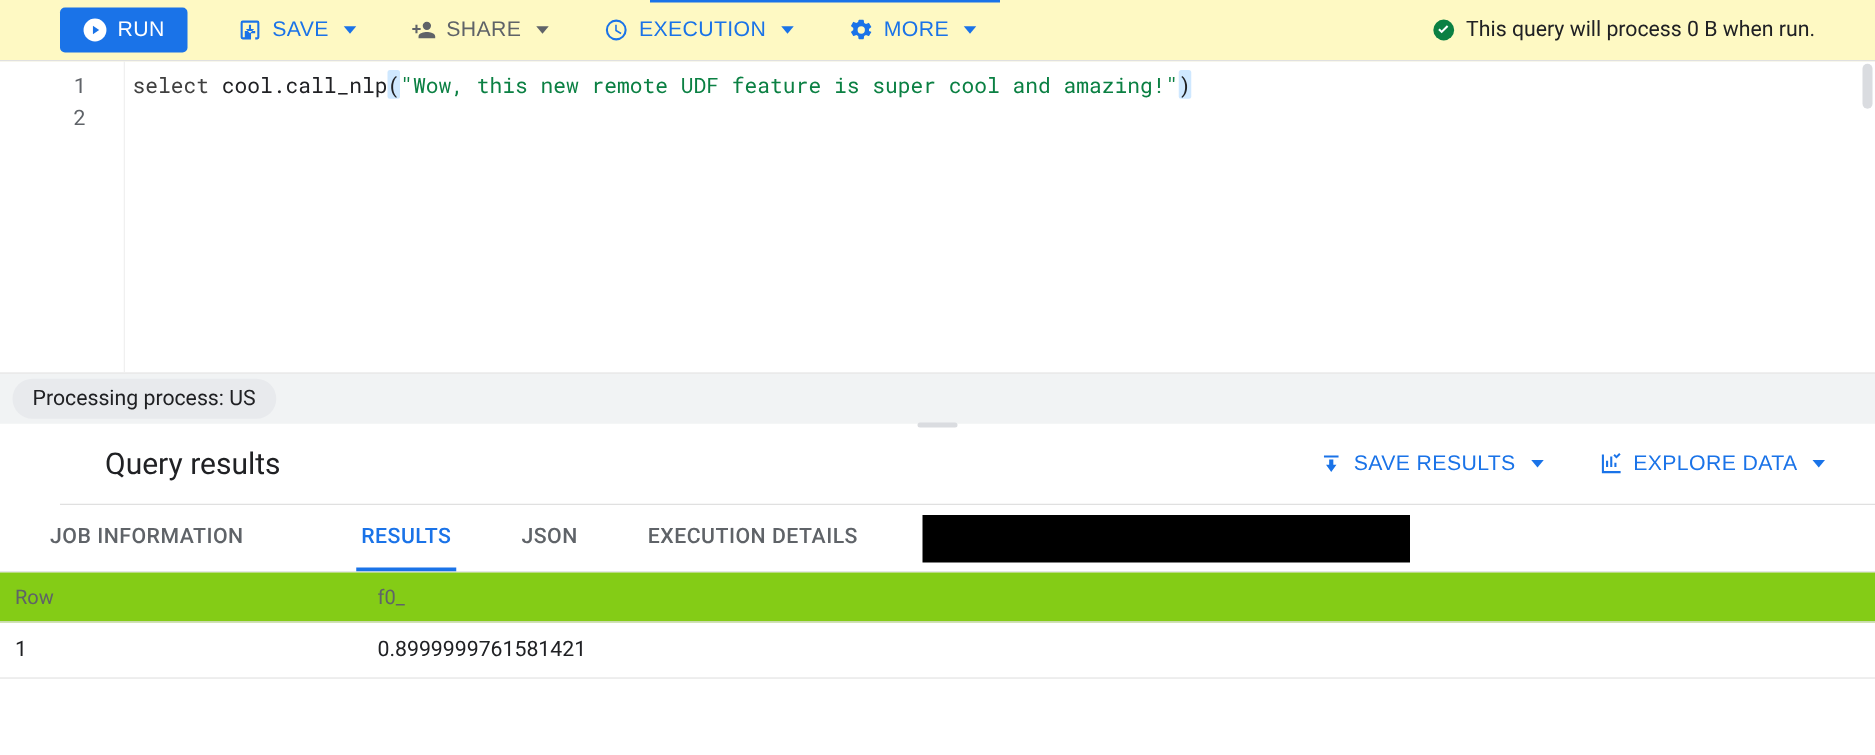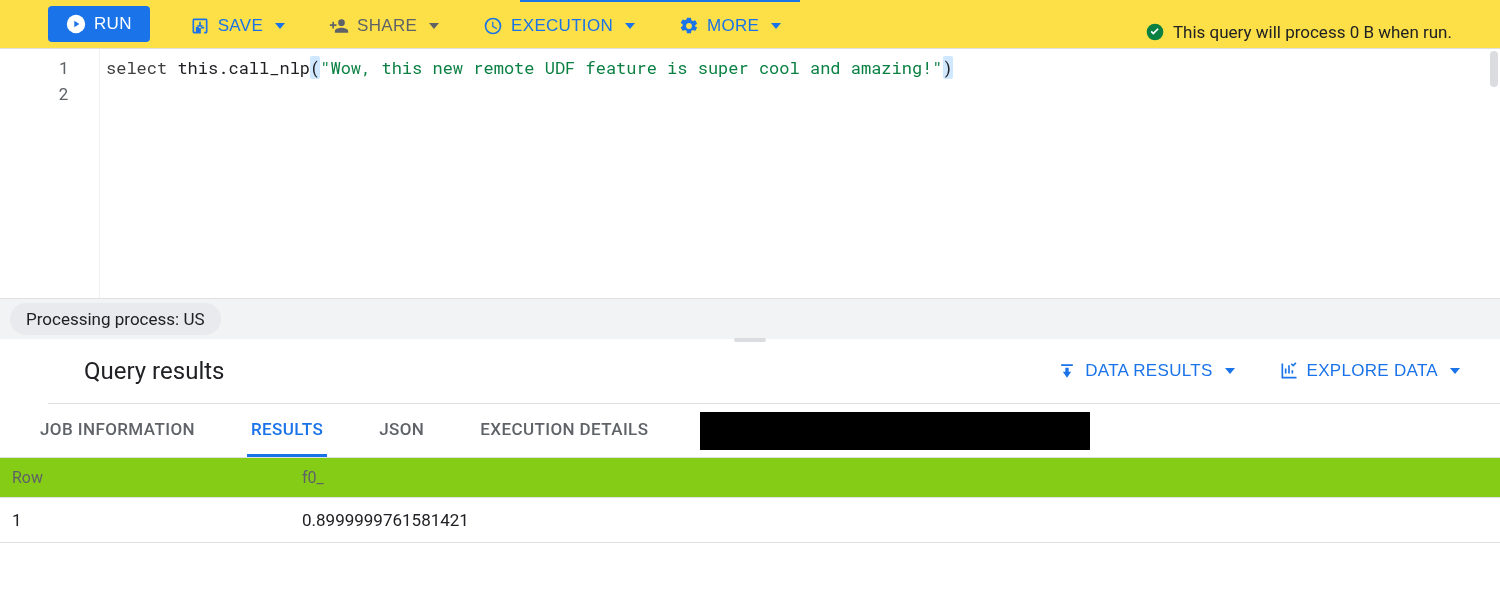--- a/index.html
+++ b/index.html
@@ -5,25 +5,25 @@
   * { box-sizing: border-box; margin: 0; padding: 0; }
   body {
     font-family: "Google Sans", Roboto, Arial, sans-serif;
     font-size: 14px;
     color: #202124;
     background: #fff;
     width: 1500px;
   }
   .toolbar {
     display: flex;
-    align-items: flex-end;
+    align-items: center;
     padding: 6px 48px;
     border-bottom: 1px solid #e0e0e0;
     gap: 36px;
-    background: #fde047;
+    background: #fef9c3;
     position: relative;
   }
   .top-tab-indicator {
     position: absolute;
     top: -1px;
     left: 520px;
     width: 280px;
     height: 3px;
     background: #1a73e8;
   }
@@ -145,21 +145,21 @@
     display: flex;
     align-items: center;
     font-size: 17px;
     font-weight: 500;
     color: #5f6368;
     letter-spacing: 0.4px;
     cursor: pointer;
     border-bottom: 3px solid transparent;
     padding: 0 4px;
   }
-  .tab.active { color: #1a73e8; border-bottom-color: #1a73e8; }
+  .tab.active { color: #1a73e8; border-bottom-color: #1a73e8; margin-left: 38px; }
   .redacted { background: #000; width: 390px; height: 38px; align-self: center; }
   .table-head {
     display: flex;
     padding: 10px 12px;
     color: #5f6368;
     font-size: 16px;
     border-bottom: 1px solid #e0e0e0;
     background: #84cc16;
   }
   .col-row { width: 290px; }
@@ -233,39 +233,39 @@
       </svg>
     <span>This query will process 0 B when run.</span>
   </div>
 </div>
 
 <div class="editor-wrap">
   <div class="gutter">
     <div>1</div>
     <div>2</div>
   </div>
-  <div class="code"><span class="kw">select</span><span class="fn"> this.call_nlp</span><span class="paren-hl">(</span><span class="str">"Wow, this new remote UDF feature is super cool and amazing!"</span><span class="paren-hl">)</span></div>
+  <div class="code"><span class="kw">select</span><span class="fn"> cool.call_nlp</span><span class="paren-hl">(</span><span class="str">"Wow, this new remote UDF feature is super cool and amazing!"</span><span class="paren-hl">)</span></div>
   <div class="scrollbar-stub"></div>
 </div>
 
 <div class="location-bar">
   <div class="location-pill">
     <span>Processing process: US</span>
   </div>
   <div class="drag-handle"></div>
 </div>
 
 <div class="results-header">
   <div class="results-title">Query results</div>
   <div class="results-actions">
     <button class="tb-btn">
       <svg viewBox="0 0 24 24">
           <path d="M5 20h14v-2H5v2zM12 4l-5 7h3v5h4v-5h3l-5-7z" transform="scale(1,-1) translate(0,-24)"></path>
         </svg>
-      <span>DATA RESULTS</span>
+      <span>SAVE RESULTS</span>
       <span class="dropdown-caret"></span>
     </button>
     <button class="tb-btn">
       <svg viewBox="0 0 24 24">
           <path d="M3 3v18h18v-2H5V3H3zm4 12h2V9H7v6zm4 0h2V5h-2v10zm4 0h2v-4h-2v4zM17 7l4-4-1.4-1.4L17 4.2 15.4 2.6 14 4l3 3z"></path>
         </svg>
       <span>EXPLORE DATA</span>
       <span class="dropdown-caret"></span>
     </button>
   </div>

